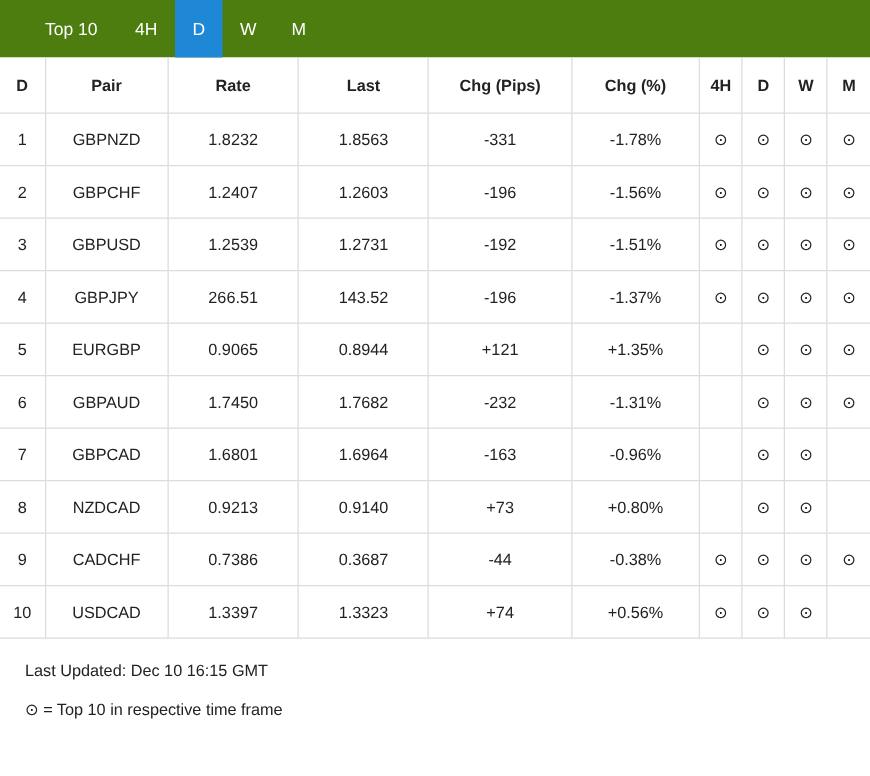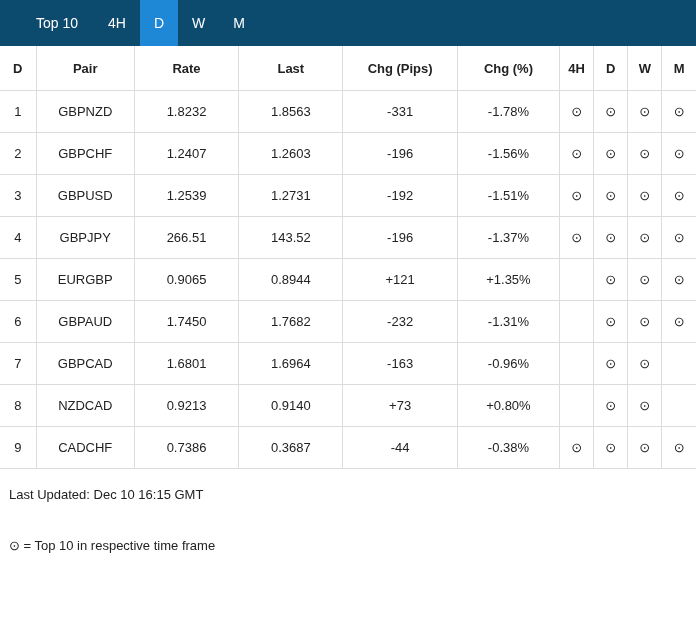--- a/index.html
+++ b/index.html
@@ -11,21 +11,21 @@
     height: 621px;
     background: #ffffff;
     font-family: "Liberation Sans", sans-serif;
     color: #222222;
     overflow: hidden;
   }
 
   
   .navbar {
     height: 46px;
-    background: #0c4a6e;
+    background: #4d7c0f;
     display: flex;
     align-items: stretch;
     padding-left: 20px;
   }
   .nav-item {
     display: flex;
     align-items: center;
     padding: 0 14px;
     color: #ffffff;
     font-size: 14px;
@@ -88,26 +88,26 @@
 
   .dot {
     display: inline-block;
     font-size: 13px;
     line-height: 1;
     color: #222222;
   }
 
   
   .footer {
-    padding: 18px 6px 0 9px;
+    padding: 18px 6px 0 20px;
     font-size: 13px;
     color: #222222;
   }
   .footer .legend {
-    margin-top: 36px;
+    margin-top: 16px;
   }
 </style>
 </head>
 <body>
 
 <div class="navbar">
     <div class="nav-item wide">Top 10</div>
     <div class="nav-item">4H</div>
     <div class="nav-item active">D</div>
     <div class="nav-item">W</div>
@@ -244,20 +244,32 @@
           <td>CADCHF</td>
           <td>0.7386</td>
           <td>0.3687</td>
           <td>-44</td>
           <td>-0.38%</td>
           <td><span class="dot">⊙</span></td>
           <td><span class="dot">⊙</span></td>
           <td><span class="dot">⊙</span></td>
           <td><span class="dot">⊙</span></td>
         </tr>
+        <tr>
+          <td>10</td>
+          <td>USDCAD</td>
+          <td>1.3397</td>
+          <td>1.3323</td>
+          <td>+74</td>
+          <td>+0.56%</td>
+          <td><span class="dot">⊙</span></td>
+          <td><span class="dot">⊙</span></td>
+          <td><span class="dot">⊙</span></td>
+          <td></td>
+        </tr>
       </tbody>
   </table>
 </div>
 
 <div class="footer">
   <div>Last Updated: Dec 10 16:15 GMT</div>
   <div class="legend">⊙ = Top 10 in respective time frame</div>
 </div>
 
 </body></html>

